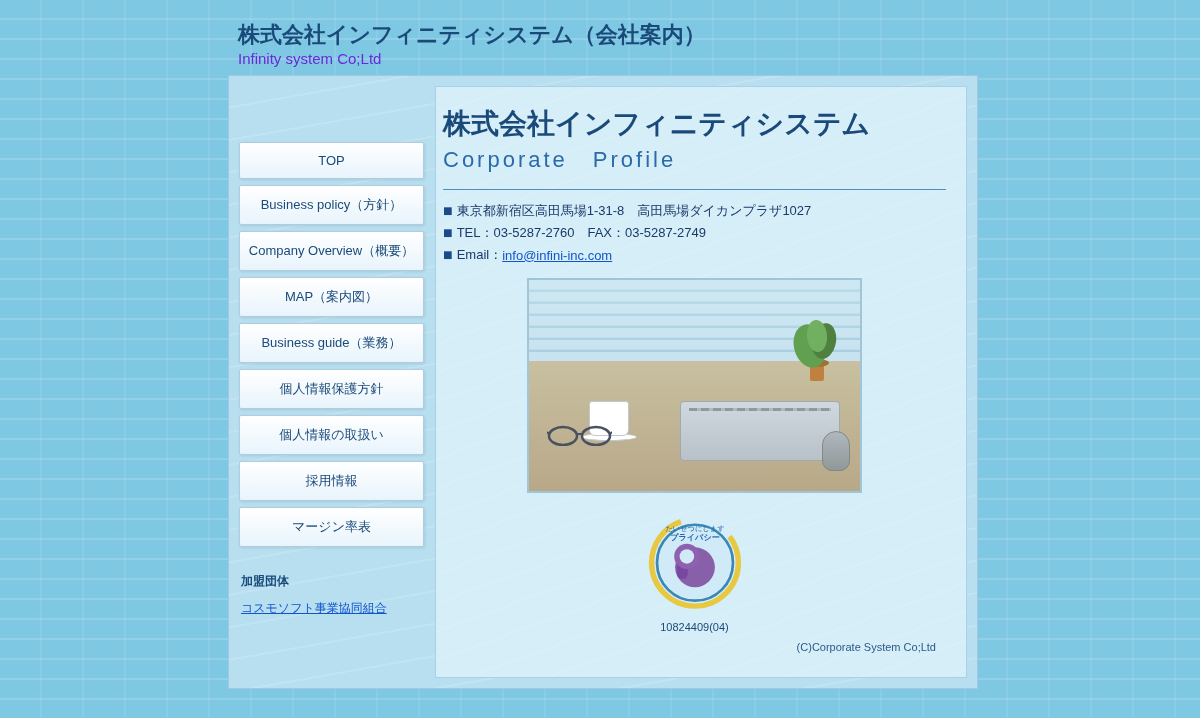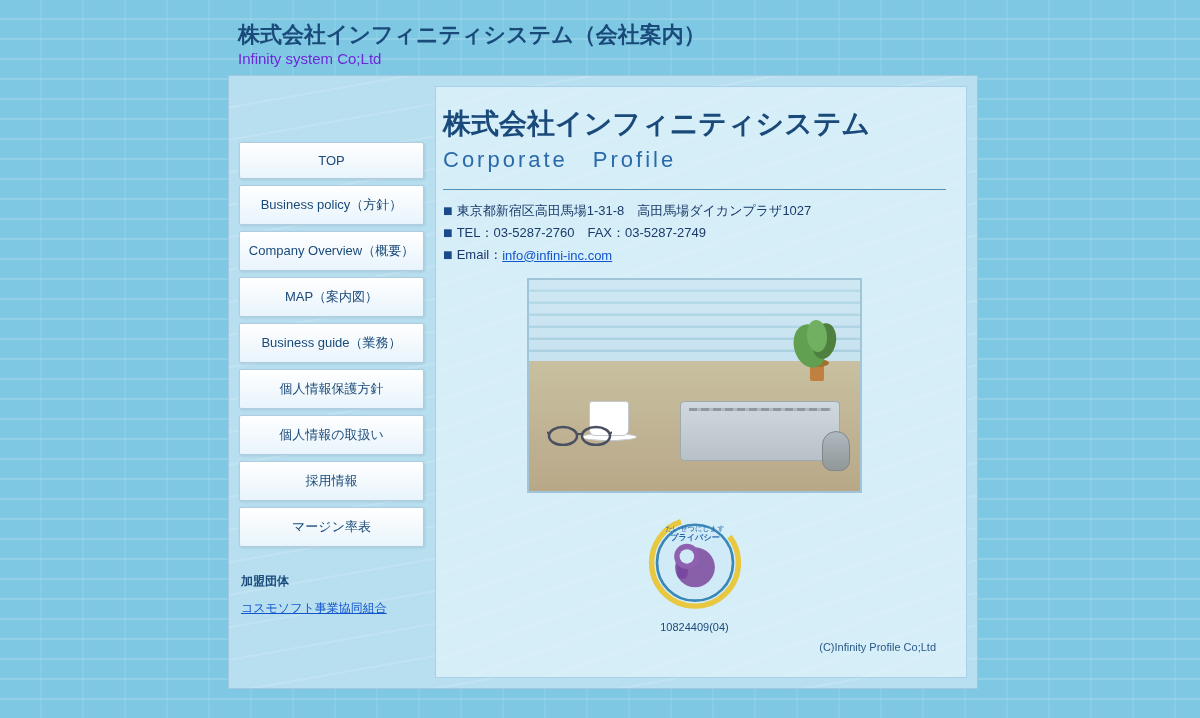--- a/index.html
+++ b/index.html
@@ -393,16 +393,16 @@
           <circle cx="46" cy="48" r="8" fill="#d0eaf8"></circle>
 
           <text x="55" y="20" text-anchor="middle" fill="#2266aa" font-size="8" font-family="sans-serif">たいせつにします</text>
           <text x="55" y="30" text-anchor="middle" fill="#2266aa" font-size="9" font-family="sans-serif" font-weight="bold">プライバシー</text>
 
         </svg>
         <div class="privacy-number">10824409(04)</div>
       </div>
     </div>
 
-    <div class="footer-copyright">(C)Infinity Profile Co;Ltd</div>
+    <div class="footer-copyright">(C)Corporate System Co;Ltd</div>
   </div>
 
 </div>
 
 </body></html>

